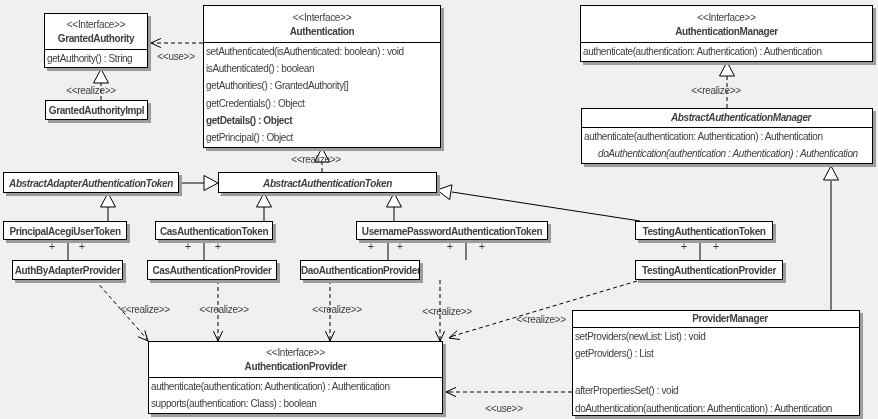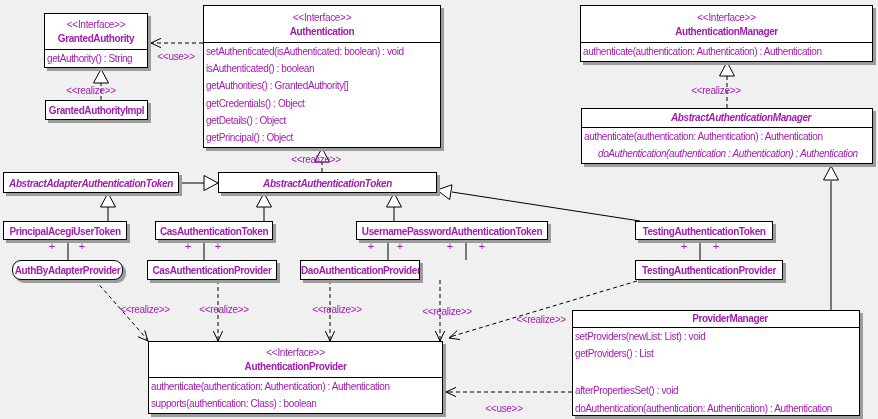--- a/index.html
+++ b/index.html
@@ -1,17 +1,17 @@
 <!DOCTYPE html>
 <html><head>
 <meta charset="utf-8">
 <style>
   html,body{margin:0;padding:0;background:#f0f0f0;}
   #diagram{position:relative;width:878px;height:419px;background:#f0f0f0;overflow:hidden;
-    font-family:"Liberation Sans","DejaVu Sans",sans-serif;color:#a21caf;}
+    font-family:"Liberation Sans","DejaVu Sans",sans-serif;color:#404040;}
   #connectors{position:absolute;left:0;top:0;width:878px;height:419px;pointer-events:none;}
   .node{position:absolute;background:#fff;border:1px solid #000;box-sizing:border-box;
     box-shadow:3px 3px 0 #9c9c9c;}
   .titlebox{display:flex;flex-direction:column;justify-content:center;text-align:center;
     box-sizing:border-box;overflow:hidden;}
   .node.has-methods .titlebox{border-bottom:1px solid #000;}
   .stereo{font-size:10px;letter-spacing:-0.3px;line-height:15px;white-space:nowrap;}
   .cname{font-size:10px;font-weight:bold;letter-spacing:-0.4px;line-height:14px;white-space:nowrap;}
   .cname.italic{font-style:italic;}
   .methods{display:block;}
@@ -138,21 +138,21 @@
     <div class="node has-methods" style="left: 203px; top: 5px; width: 238px; height: 143px;">
       <div class="titlebox" style="height: 37px;">
         <div class="stereo">&lt;&lt;Interface&gt;&gt;</div>
         <div class="cname">Authentication</div>
       </div>
       <div class="methods">
         <div class="method" style="height: 17.1667px;">setAuthenticated(isAuthenticated: boolean) : void</div>
         <div class="method" style="height: 17.1667px;">isAuthenticated() : boolean</div>
         <div class="method" style="height: 17.1667px;">getAuthorities() : GrantedAuthority[]</div>
         <div class="method" style="height: 17.1667px;">getCredentials() : Object</div>
-        <div class="method" style="height: 17.1667px;">getDetails() : Object</div>
+        <div class="method" style="height: 17.1667px; font-weight: bold;">getDetails() : Object</div>
         <div class="method" style="height: 17.1667px;">getPrincipal() : Object</div>
       </div>
     </div>
     <div class="node has-methods" style="left: 580px; top: 5px; width: 293px; height: 57px;">
       <div class="titlebox" style="height: 37px;">
         <div class="stereo">&lt;&lt;Interface&gt;&gt;</div>
         <div class="cname">AuthenticationManager</div>
       </div>
       <div class="methods">
         <div class="method" style="height: 17px;">authenticate(authentication: Authentication) : Authentication</div>
@@ -190,21 +190,21 @@
     <div class="node" style="left: 356px; top: 221px; width: 192px; height: 19px;">
       <div class="titlebox" style="height: 19px;">
         <div class="cname">UsernamePasswordAuthenticationToken</div>
       </div>
     </div>
     <div class="node" style="left: 635px; top: 221px; width: 138px; height: 19px;">
       <div class="titlebox" style="height: 19px;">
         <div class="cname">TestingAuthenticationToken</div>
       </div>
     </div>
-    <div class="node" style="left: 12px; top: 260px; width: 111px; height: 20px; border-radius: 9px;">
+    <div class="node" style="left: 12px; top: 260px; width: 111px; height: 20px;">
       <div class="titlebox" style="height: 20px;">
         <div class="cname">AuthByAdapterProvider</div>
       </div>
     </div>
     <div class="node" style="left: 147px; top: 260px; width: 130px; height: 20px;">
       <div class="titlebox" style="height: 20px;">
         <div class="cname">CasAuthenticationProvider</div>
       </div>
     </div>
     <div class="node" style="left: 300px; top: 260px; width: 120px; height: 20px;">

